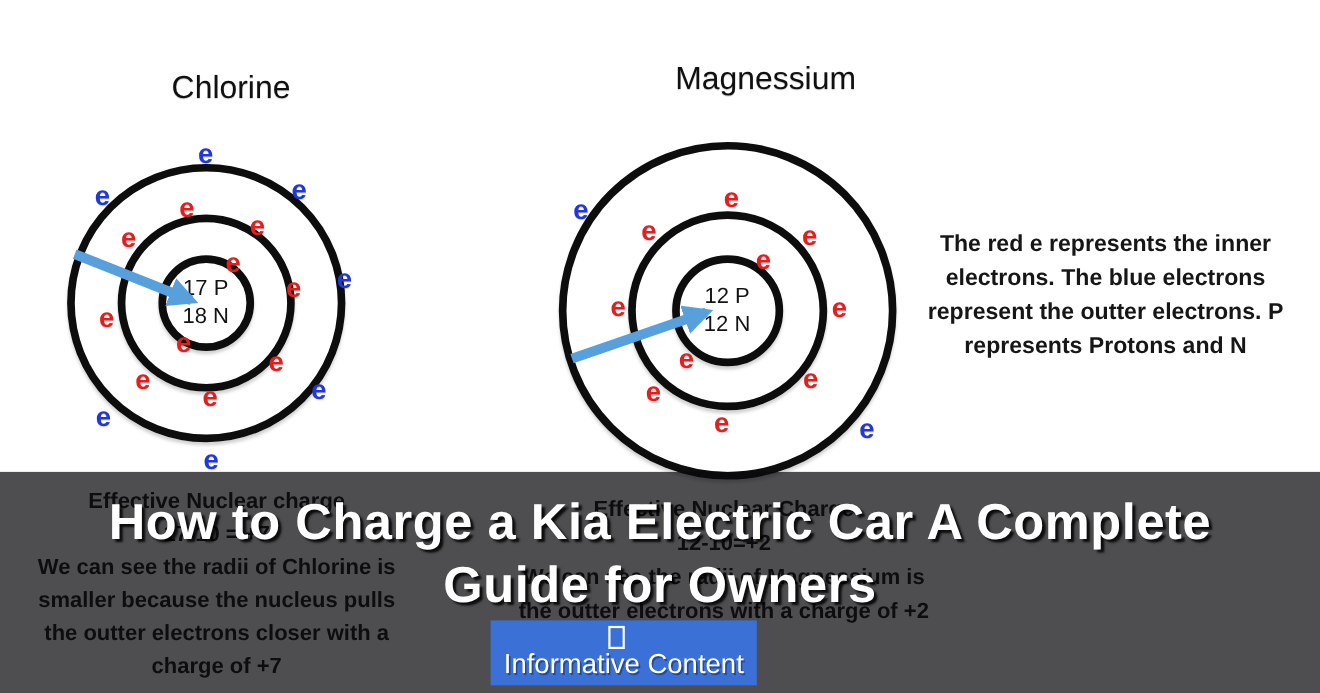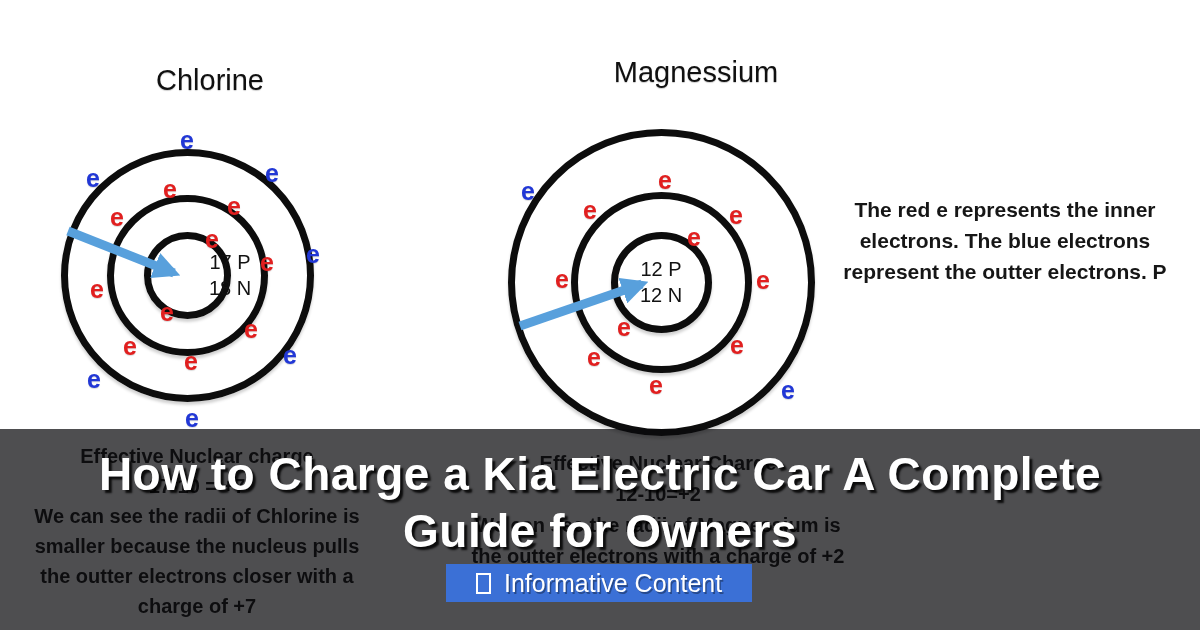--- a/index.html
+++ b/index.html
@@ -43,40 +43,41 @@
     position:absolute;left:0;width:100%;
   }
   #card-title{
     position:absolute;left:0;right:0;top:446px;text-align:center;
     color:#ffffff;font-size:46px;font-weight:700;line-height:57px;
     text-shadow:3px 3px 2px rgba(0,0,0,0.85);
     letter-spacing:0.5px;
   }
   #badge{
     position:absolute;display:inline-flex;align-items:center;
-    padding:5px 30px;color:#ffffff;font-size:25px;line-height:28px;
+    padding:5px 12px;color:#ffffff;font-size:25px;line-height:28px;
     text-shadow:1.5px 1.5px 0 rgba(0,0,0,0.35);
     white-space:nowrap;
+    flex-direction:column;
   }
   #badge .tofu{
     display:inline-block;width:15px;height:21px;box-sizing:border-box;
     border:2px solid #ffffff;margin-right:13px;
   }
 </style>
 </head>
 <body>
 
 <div id="card" style="--shell-stroke: #0d0d0d;">
 
   <div id="diagram-layer">
       <div class="atom">
         <div class="shell" style="left: 60.5px; top: 148.5px; width: 253px; height: 253px;"></div>
         <div class="shell" style="left: 106.5px; top: 194.5px; width: 161px; height: 161px;"></div>
         <div class="shell" style="left: 143.5px; top: 231.5px; width: 87px; height: 87px;"></div>
-        <div class="nucleus-label" style="left: 187px; top: 275px; margin-left: 43px;">
+        <div class="nucleus-label" style="left: 187px; top: 275px;">
           <div class="">17 P</div>
           <div class="">18 N</div>
         </div>
         <div class="electron" style="left: 170px; top: 190px; color: rgb(225, 31, 31);">e</div>
         <div class="electron" style="left: 234px; top: 207px; color: rgb(225, 31, 31);">e</div>
         <div class="electron" style="left: 117px; top: 218px; color: rgb(225, 31, 31);">e</div>
         <div class="electron" style="left: 212px; top: 240px; color: rgb(225, 31, 31);">e</div>
         <div class="electron" style="left: 267px; top: 263px; color: rgb(225, 31, 31);">e</div>
         <div class="electron" style="left: 97px; top: 290px; color: rgb(225, 31, 31);">e</div>
         <div class="electron" style="left: 167px; top: 313px; color: rgb(225, 31, 31);">e</div>
@@ -121,24 +122,25 @@
         <div class="electron" style="left: 528px; top: 192px; color: rgb(33, 55, 214);">e</div>
         <div class="electron" style="left: 788px; top: 391px; color: rgb(33, 55, 214);">e</div>
         <div class="atom-title" style="left: 656px; top: 56px;">Magnessium</div>
       </div>
       <div class="caption" style="left: 658px; top: 448px; line-height: 31px;">
         <div class="">Effective Nuclear Charge</div>
         <div class="">12-10=+2</div>
         <div class="">We can see the radii of Magnessium is</div>
         <div class="">the outter electrons with a charge of +2</div>
       </div>
-      <div class="legend" style="left: 1005px; top: 194px; line-height: 31px;">
+      <div class="legend" style="left: 1005px; top: 206px; line-height: 31px;">
         <div class="">The red e represents the inner</div>
         <div class="">electrons. The blue electrons</div>
         <div class="">represent the outter electrons. P</div>
+        <div class="">represents Protons and N</div>
       </div>
     </div>
   <svg id="arrow-layer" width="1200" height="630" viewBox="0 0 1200 630">
       <defs>
         <marker id="ah" viewBox="0 0 10 10" refX="7.5" refY="5" markerWidth="3" markerHeight="3" orient="auto-start-reverse">
   <path d="M0,0 L10,5 L0,10 z" fill="#58a0dc"></path>
         </marker>
       </defs>
       <line x1="68" y1="231" x2="174" y2="273" stroke="#58a0dc" stroke-width="9" marker-end="url(#ah)"></line>
       <line x1="520" y1="326" x2="642" y2="284" stroke="#58a0dc" stroke-width="9" marker-end="url(#ah)"></line>

